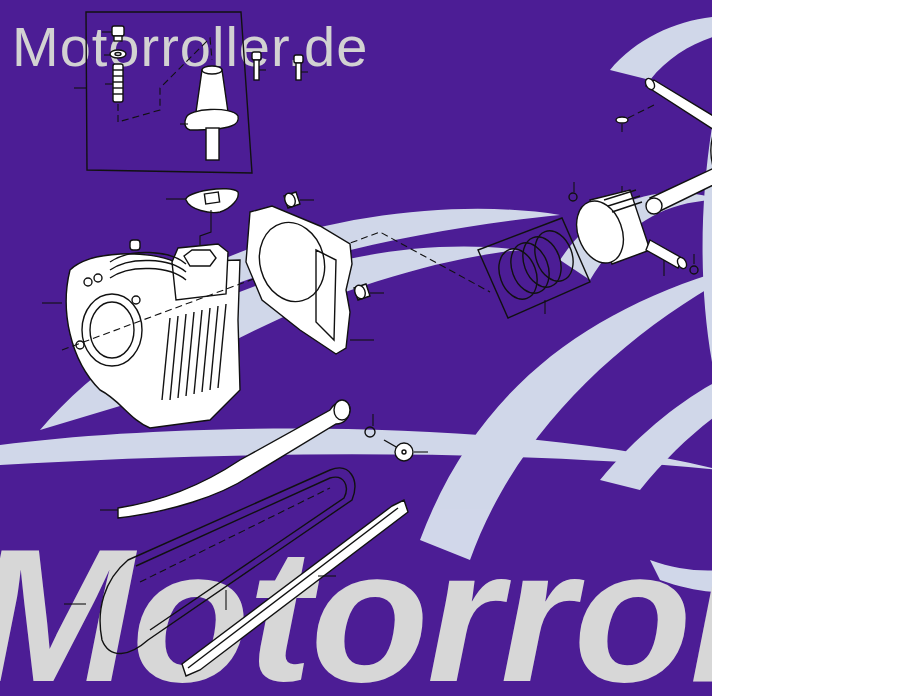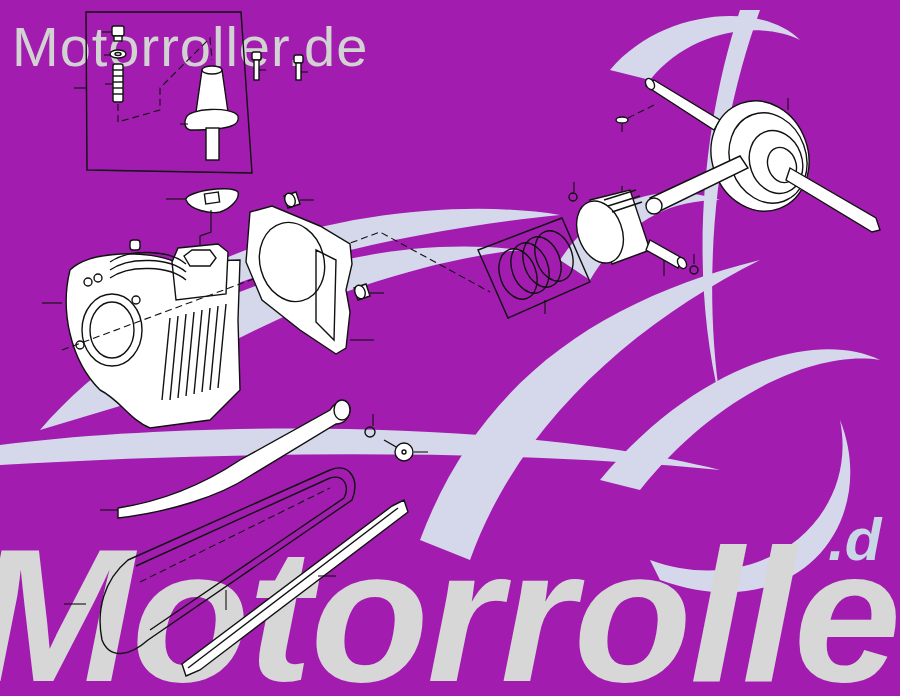--- a/index.html
+++ b/index.html
@@ -1,16 +1,16 @@
 <!DOCTYPE html>
 <html><head>
 <meta charset="utf-8">
 <style>
   html,body{margin:0;padding:0;background:#fff;}
-  .stage{position:relative;width:900px;height:696px;overflow:hidden;background:#a21caf;}
+  .stage{position:relative;width:712px;height:696px;overflow:hidden;background:#4c1d95;}
   .wm-top{position:absolute;left:12px;top:14px;font-family:"Liberation Sans",sans-serif;font-size:56px;color:#d2d2d2;letter-spacing:1px;white-space:nowrap;}
   .wm-big{position:absolute;left:-18px;top:520px;font-family:"Liberation Sans",sans-serif;font-style:italic;font-weight:bold;font-size:190px;color:#d7d7d7;letter-spacing:-2px;white-space:nowrap;line-height:1;transform:scaleX(1.02);}
   .wm-de{position:absolute;left:828px;top:505px;font-family:"Liberation Sans",sans-serif;font-style:italic;font-weight:bold;font-size:60px;color:#c9d6e6;white-space:nowrap;}
   svg{position:absolute;left:0;top:0;}
   .ln{stroke:#111;stroke-width:1.4;fill:none;}
   .lnf{stroke:#111;stroke-width:1.4;fill:#fff;}
   .dash{stroke:#111;stroke-width:1.1;fill:none;stroke-dasharray:7 4;}
   .lead{stroke:#111;stroke-width:1.1;fill:none;}
 </style>
 </head>

